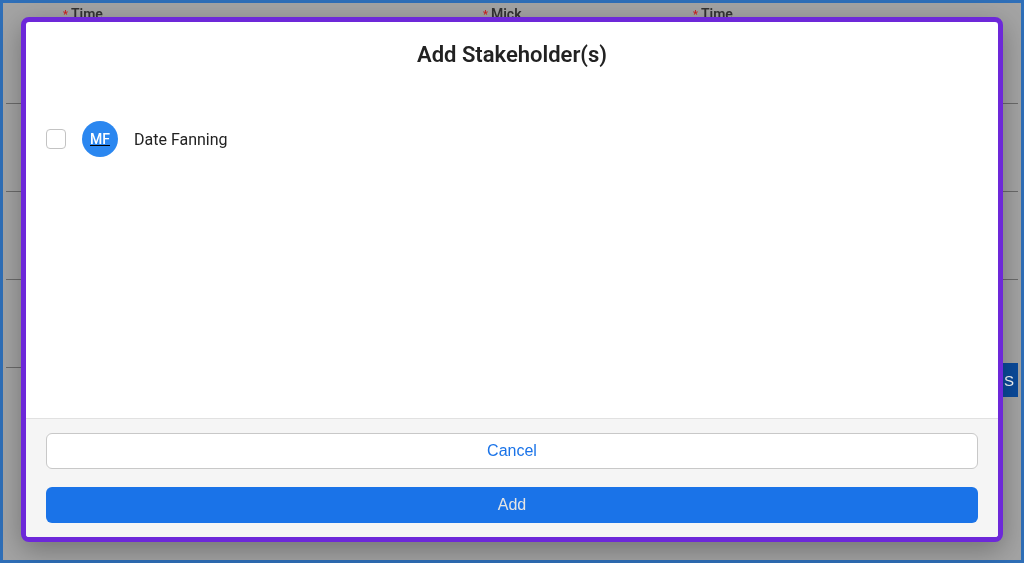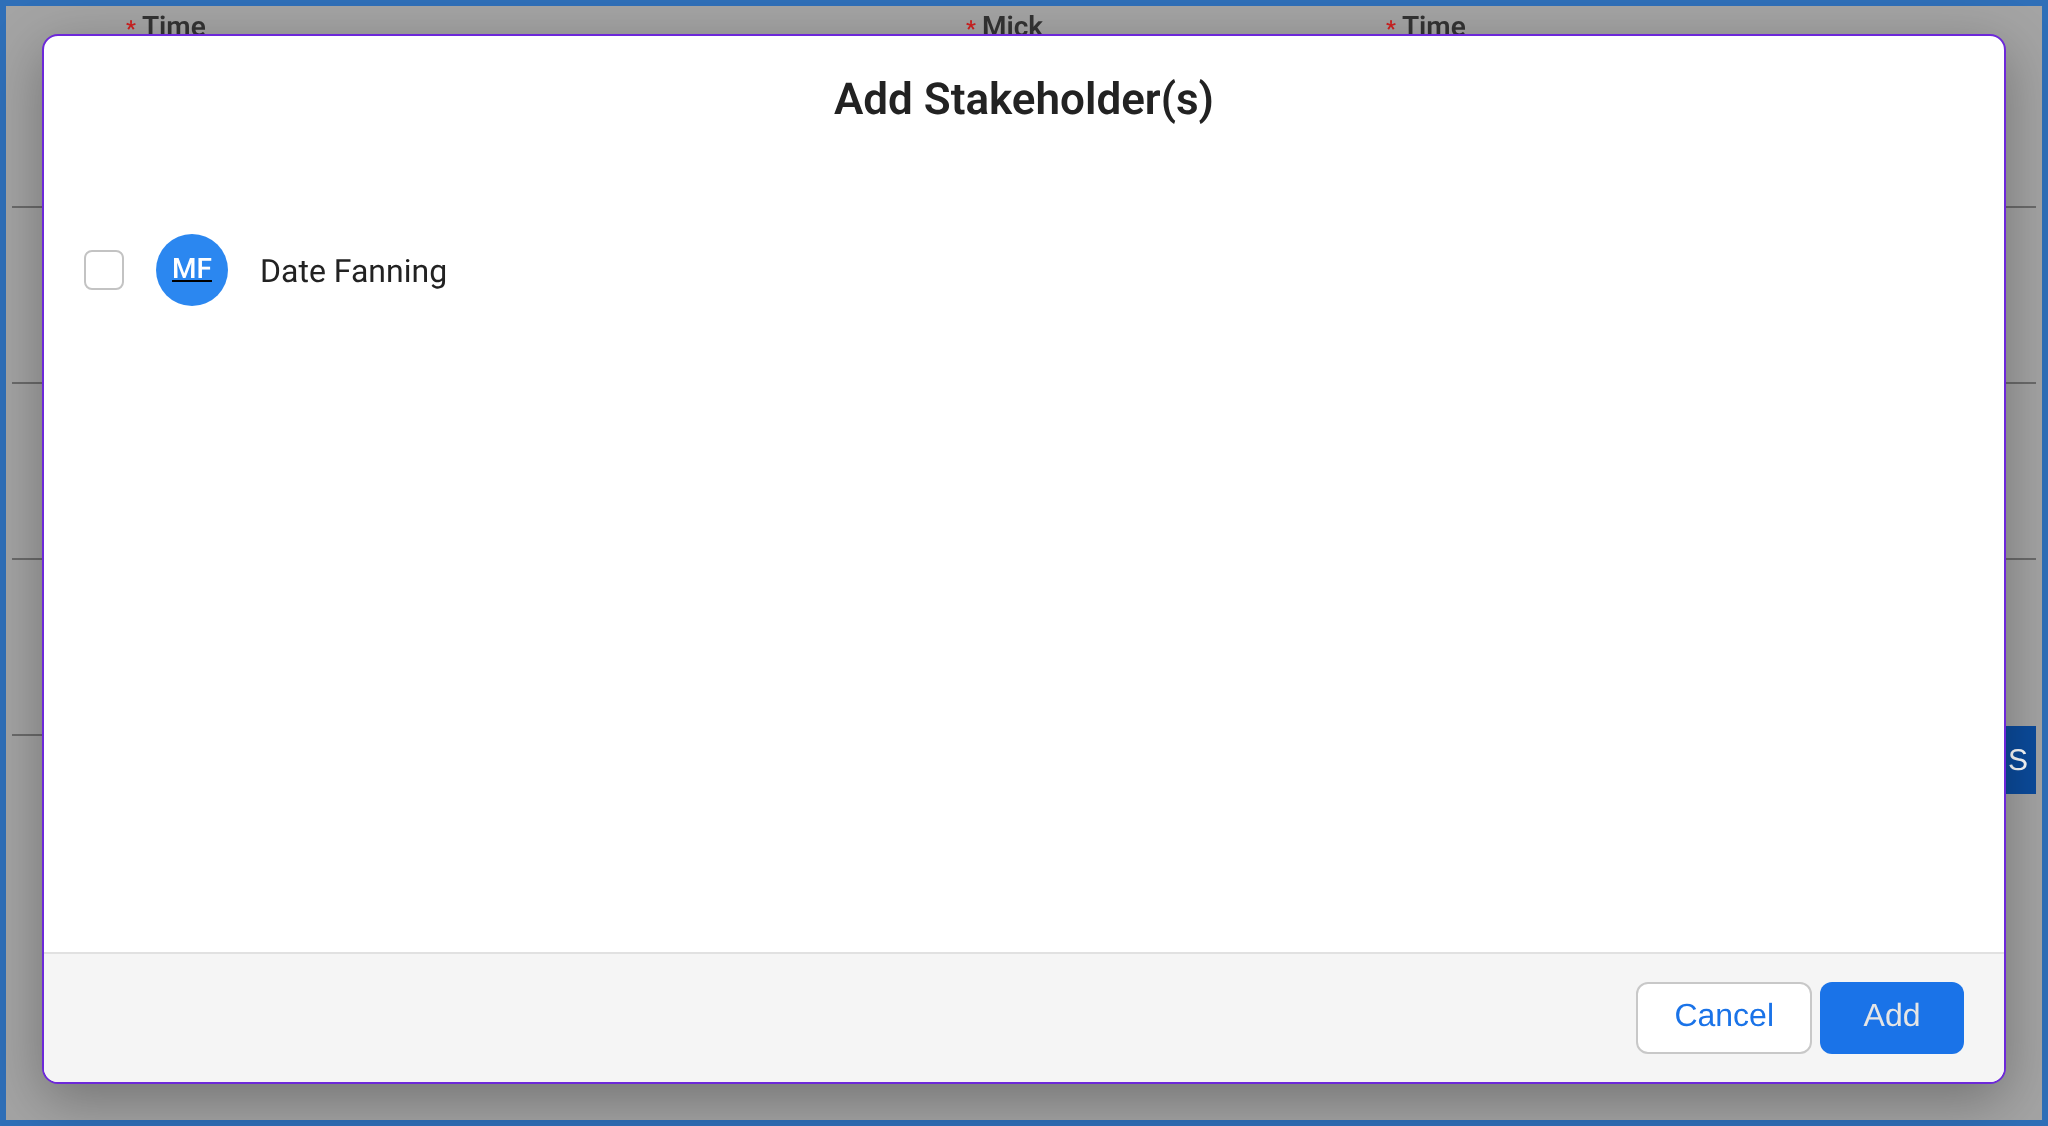--- a/index.html
+++ b/index.html
@@ -72,21 +72,21 @@
       position: absolute;
       top: 14px;
       left: 18px;
       right: 18px;
       bottom: 18px;
       background: #fff;
       border-radius: 8px;
       box-shadow: 0 8px 28px rgba(0,0,0,0.3);
       display: flex;
       flex-direction: column;
-      border: 1px solid #6d28d9;
+      border: 5px solid #6d28d9;
       overflow: hidden;
       justify-content: flex-end;
     }
     .modal-header {
       padding: 20px 0 10px 0;
       text-align: center;
     }
     .modal-title {
       font-size: 22px;
       font-weight: 600;
@@ -140,21 +140,22 @@
     .stakeholder-name {
       font-size: 16px;
       color: #222;
     }
     .modal-footer {
       border-top: 1px solid #e1e1e1;
       background: #f5f5f5;
       padding: 14px 20px;
       display: flex;
       justify-content: flex-end;
-      gap: 4px;
+      gap: 18px;
+      flex-direction: column;
     }
     .btn {
       min-width: 72px;
       padding: 8px 18px;
       border-radius: 6px;
       font-size: 16px;
       font-weight: 500;
       cursor: pointer;
       border: 1px solid transparent;
     }

